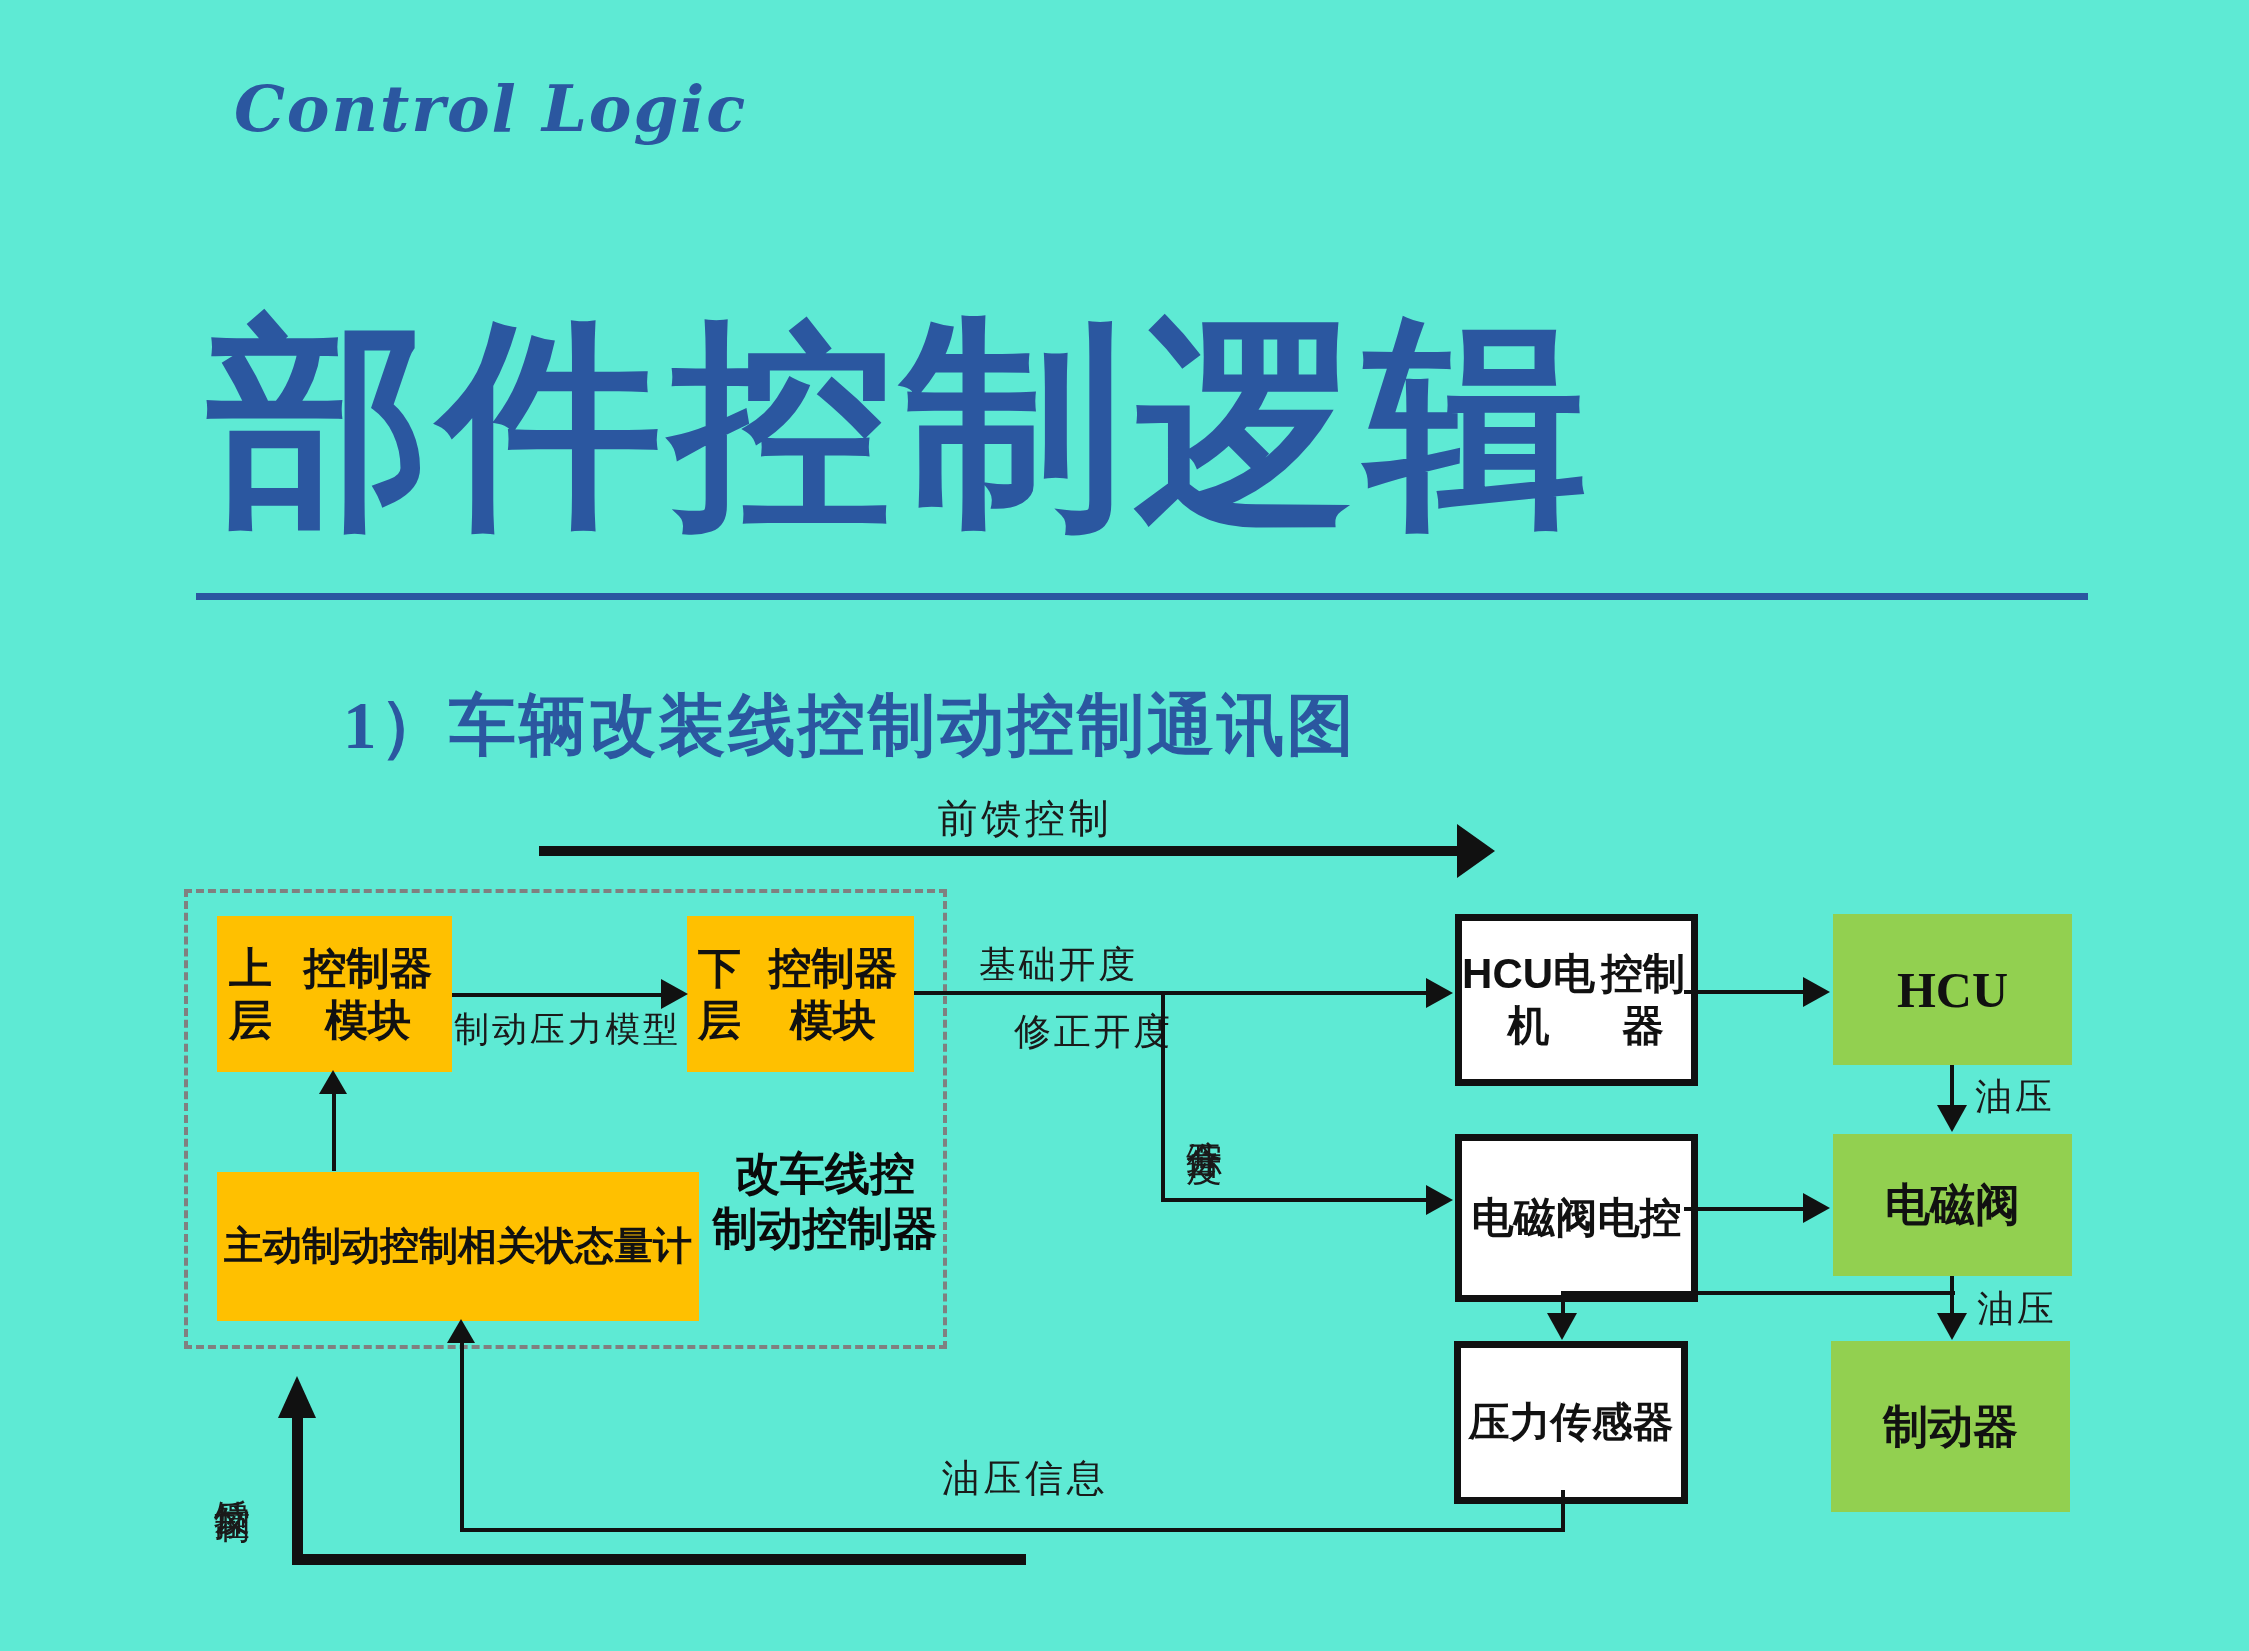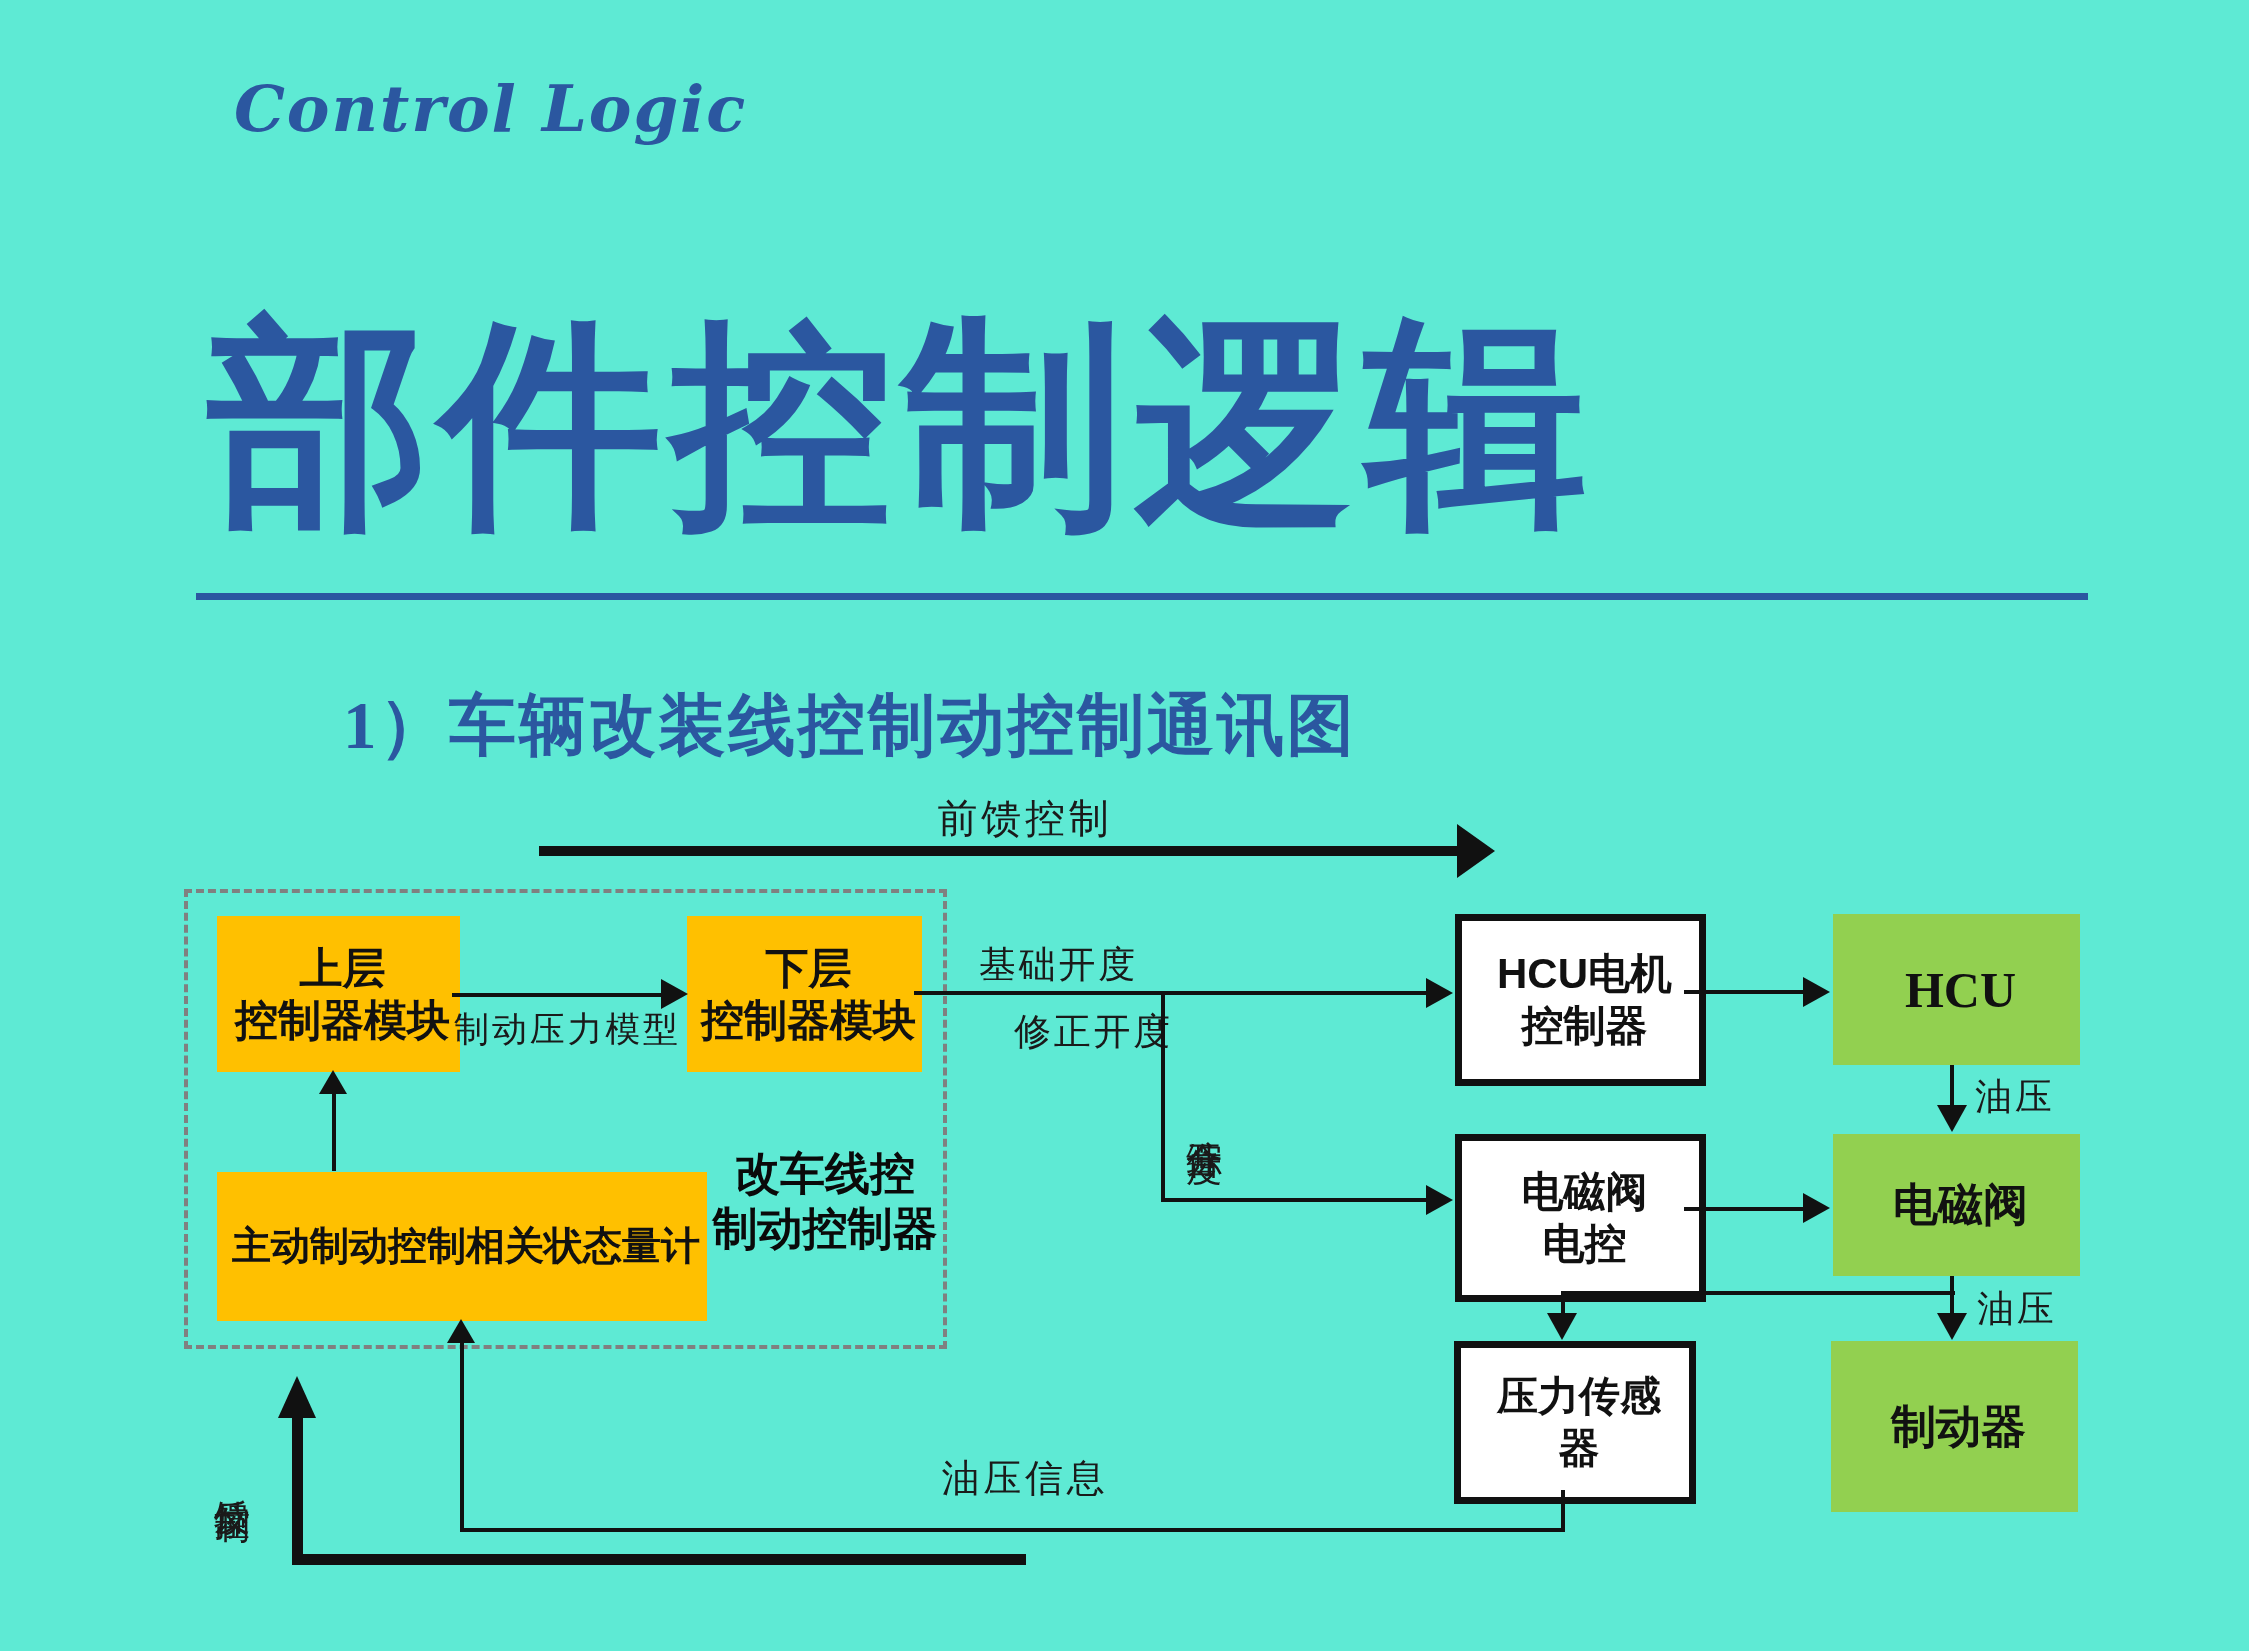--- a/index.html
+++ b/index.html
@@ -19,21 +19,21 @@
 
   
   .ln  { position:absolute; background:var(--line); }
   .ah  { position:absolute; width:0; height:0; }
   .ah-r-sm { border-top:15px solid transparent; border-bottom:15px solid transparent; border-left:27px solid var(--line); }
   .ah-r-lg { border-top:27px solid transparent; border-bottom:27px solid transparent; border-left:38px solid var(--line); }
   .ah-up-sm{ border-left:14px solid transparent; border-right:14px solid transparent; border-bottom:24.6px solid var(--line); }
   .ah-up-lg{ border-left:19px solid transparent; border-right:19px solid transparent; border-bottom:42px solid var(--line); }
   .ah-dn-sm{ border-left:15px solid transparent; border-right:15px solid transparent; border-top:27px solid var(--line); }
 
-  .bx { position:absolute; display:flex; flex-direction:column; align-items:center; justify-content:center; text-align:center;padding-left:8px; }
+  .bx { position:absolute; display:flex; flex-direction:row; align-items:center; justify-content:center; text-align:center; }
   .obox { background:var(--orange); font-weight:bold; }
   .gbox { background:var(--green); font-weight:bold; }
   .wbox { background:#ffffff; border:7.6px solid var(--line); font-weight:bold; }
 
   .kai  { position:absolute; font-family:"Liberation Serif", serif; color:#1a1a1a; text-align:center; }
   .vtext{ writing-mode:vertical-rl; text-orientation:upright; letter-spacing:2.8px; }
 
   .dashed-group { position:absolute; left:184px; top:889px; width:763px; height:460px; border:4.3px dashed var(--dashed-border); box-sizing:border-box; }
   .group-label  { position:absolute; left:702px; top:1147px; width:246px; font-weight:bold; font-size:45px; line-height:1.22; text-align:center; color:#0a0a0a; }
 </style>

